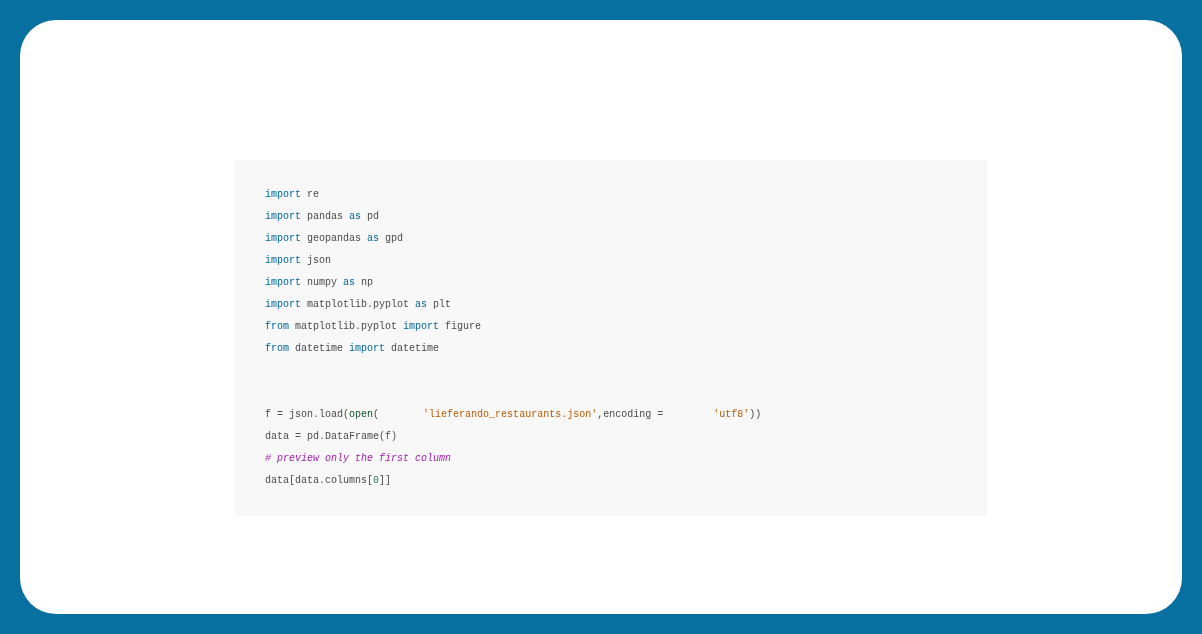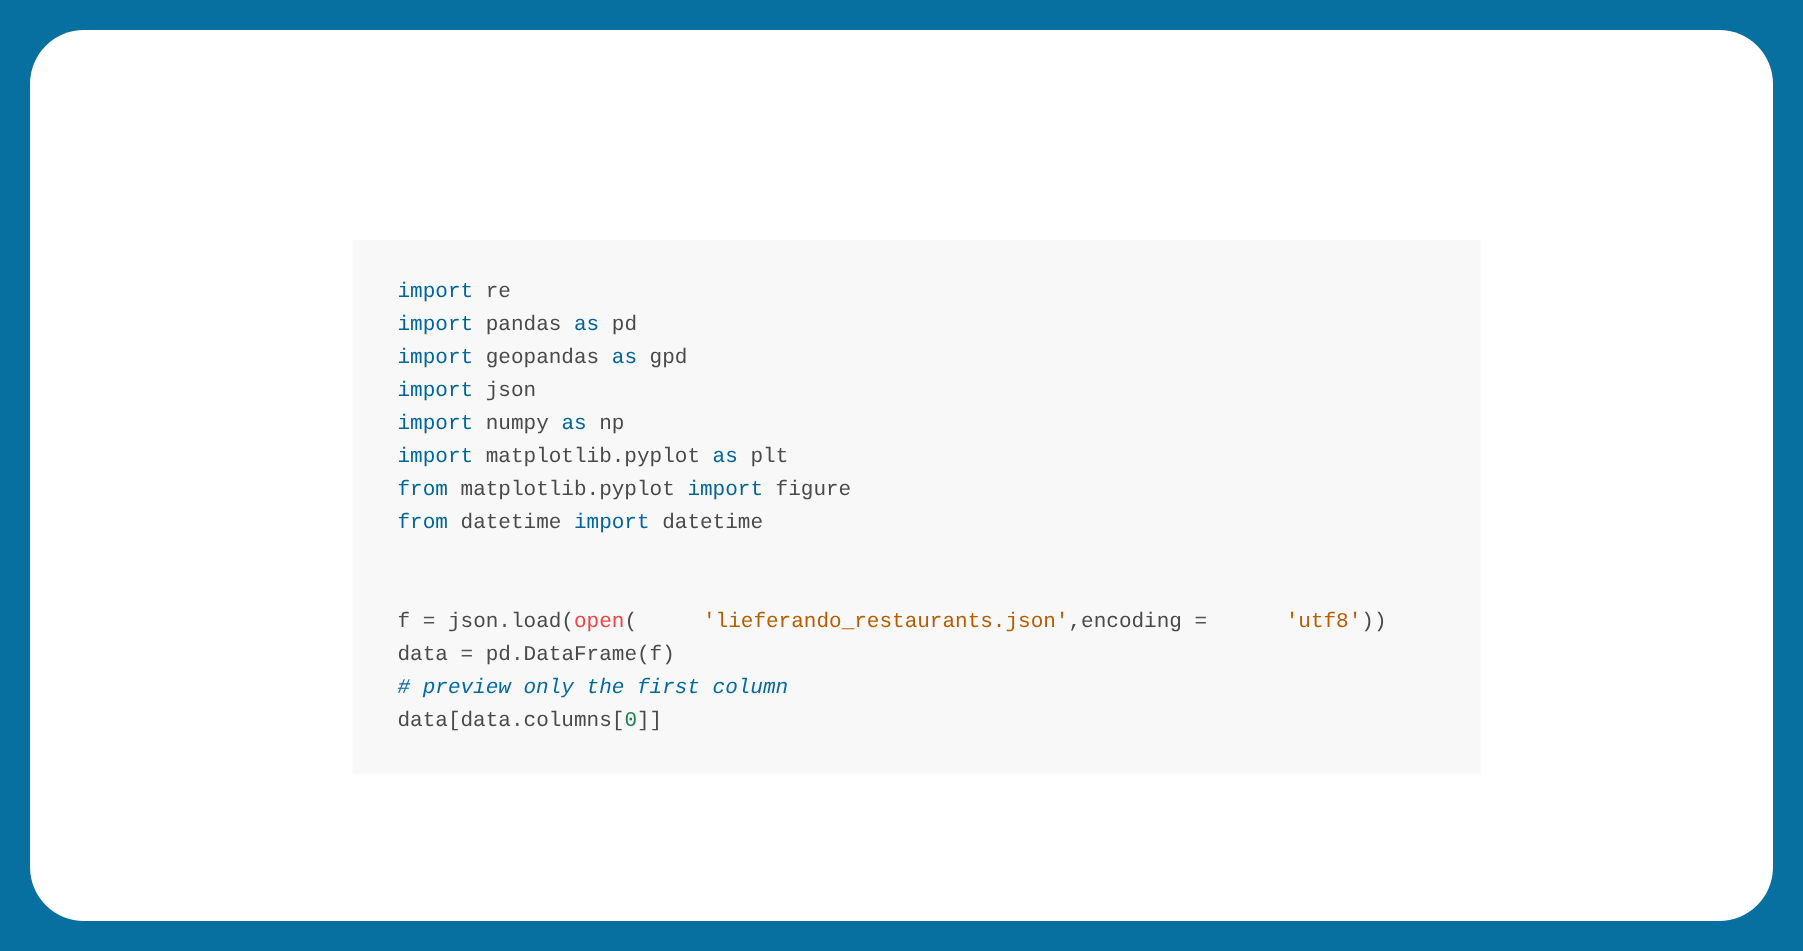--- a/index.html
+++ b/index.html
@@ -26,31 +26,31 @@
   }
   .code-block {
     position: absolute;
     left: 215px;
     top: 140px;
     width: 752px;
     background: #f8f8f8;
     padding: 24px 30px 24px 30px;
     box-sizing: border-box;
     font-family: "SFMono-Regular", Consolas, "Liberation Mono", Menlo, Courier, monospace;
-    font-size: 14px;
+    font-size: 10px;
     line-height: 22px;
     color: #4a4a4a;
     white-space: pre;
   }
   .tok-keyword { color: #006699; font-weight: 400; }
   .tok-namespace { color: #4a4a4a; }
-  .tok-builtin { color: #ef4444; }
+  .tok-builtin { color: #14532d; }
   .tok-string { color: #b85c00; margin-left: 44px; }
   .tok-number { color: #208050; }
-  .tok-comment { color: #0369a1; font-style: italic; margin-top: 20px; }
+  .tok-comment { color: #a21caf; font-style: italic; margin-top: 20px; }
   .tok-op { color: #555555; }
 </style>
 </head>
 <body>
 
 <div class="card">
   <div class="code-block"><div><span class="tok-keyword">import</span><span> </span><span class="tok-namespace">re</span></div><div><span class="tok-keyword">import</span><span> </span><span class="tok-namespace">pandas</span><span> </span><span class="tok-keyword">as</span><span> </span><span class="tok-namespace">pd</span></div><div><span class="tok-keyword">import</span><span> </span><span class="tok-namespace">geopandas</span><span> </span><span class="tok-keyword">as</span><span> </span><span class="tok-namespace">gpd</span></div><div><span class="tok-keyword">import</span><span> </span><span class="tok-namespace">json</span></div><div><span class="tok-keyword">import</span><span> </span><span class="tok-namespace">numpy</span><span> </span><span class="tok-keyword">as</span><span> </span><span class="tok-namespace">np</span></div><div><span class="tok-keyword">import</span><span> </span><span class="tok-namespace">matplotlib.pyplot</span><span> </span><span class="tok-keyword">as</span><span> </span><span class="tok-namespace">plt</span></div><div><span class="tok-keyword">from</span><span> </span><span class="tok-namespace">matplotlib.pyplot</span><span> </span><span class="tok-keyword">import</span><span> figure</span></div><div><span class="tok-keyword">from</span><span> </span><span class="tok-namespace">datetime</span><span> </span><span class="tok-keyword">import</span><span> datetime</span></div><div>&nbsp;</div><div>&nbsp;</div><div><span>f </span><span class="tok-op">=</span><span> json</span><span class="tok-op">.</span><span>load(</span><span class="tok-builtin">open</span><span>(</span><span class="tok-string">'lieferando_restaurants.json'</span><span>,encoding </span><span class="tok-op">=</span><span> </span><span class="tok-string">'utf8'</span><span>))</span></div><div><span>data </span><span class="tok-op">=</span><span> pd</span><span class="tok-op">.</span><span>DataFrame(f)</span></div><div><span class="tok-comment"># preview only the first column</span></div><div><span>data[data</span><span class="tok-op">.</span><span>columns[</span><span class="tok-number">0</span><span>]]</span></div></div>
 </div>
 
 </body></html>

